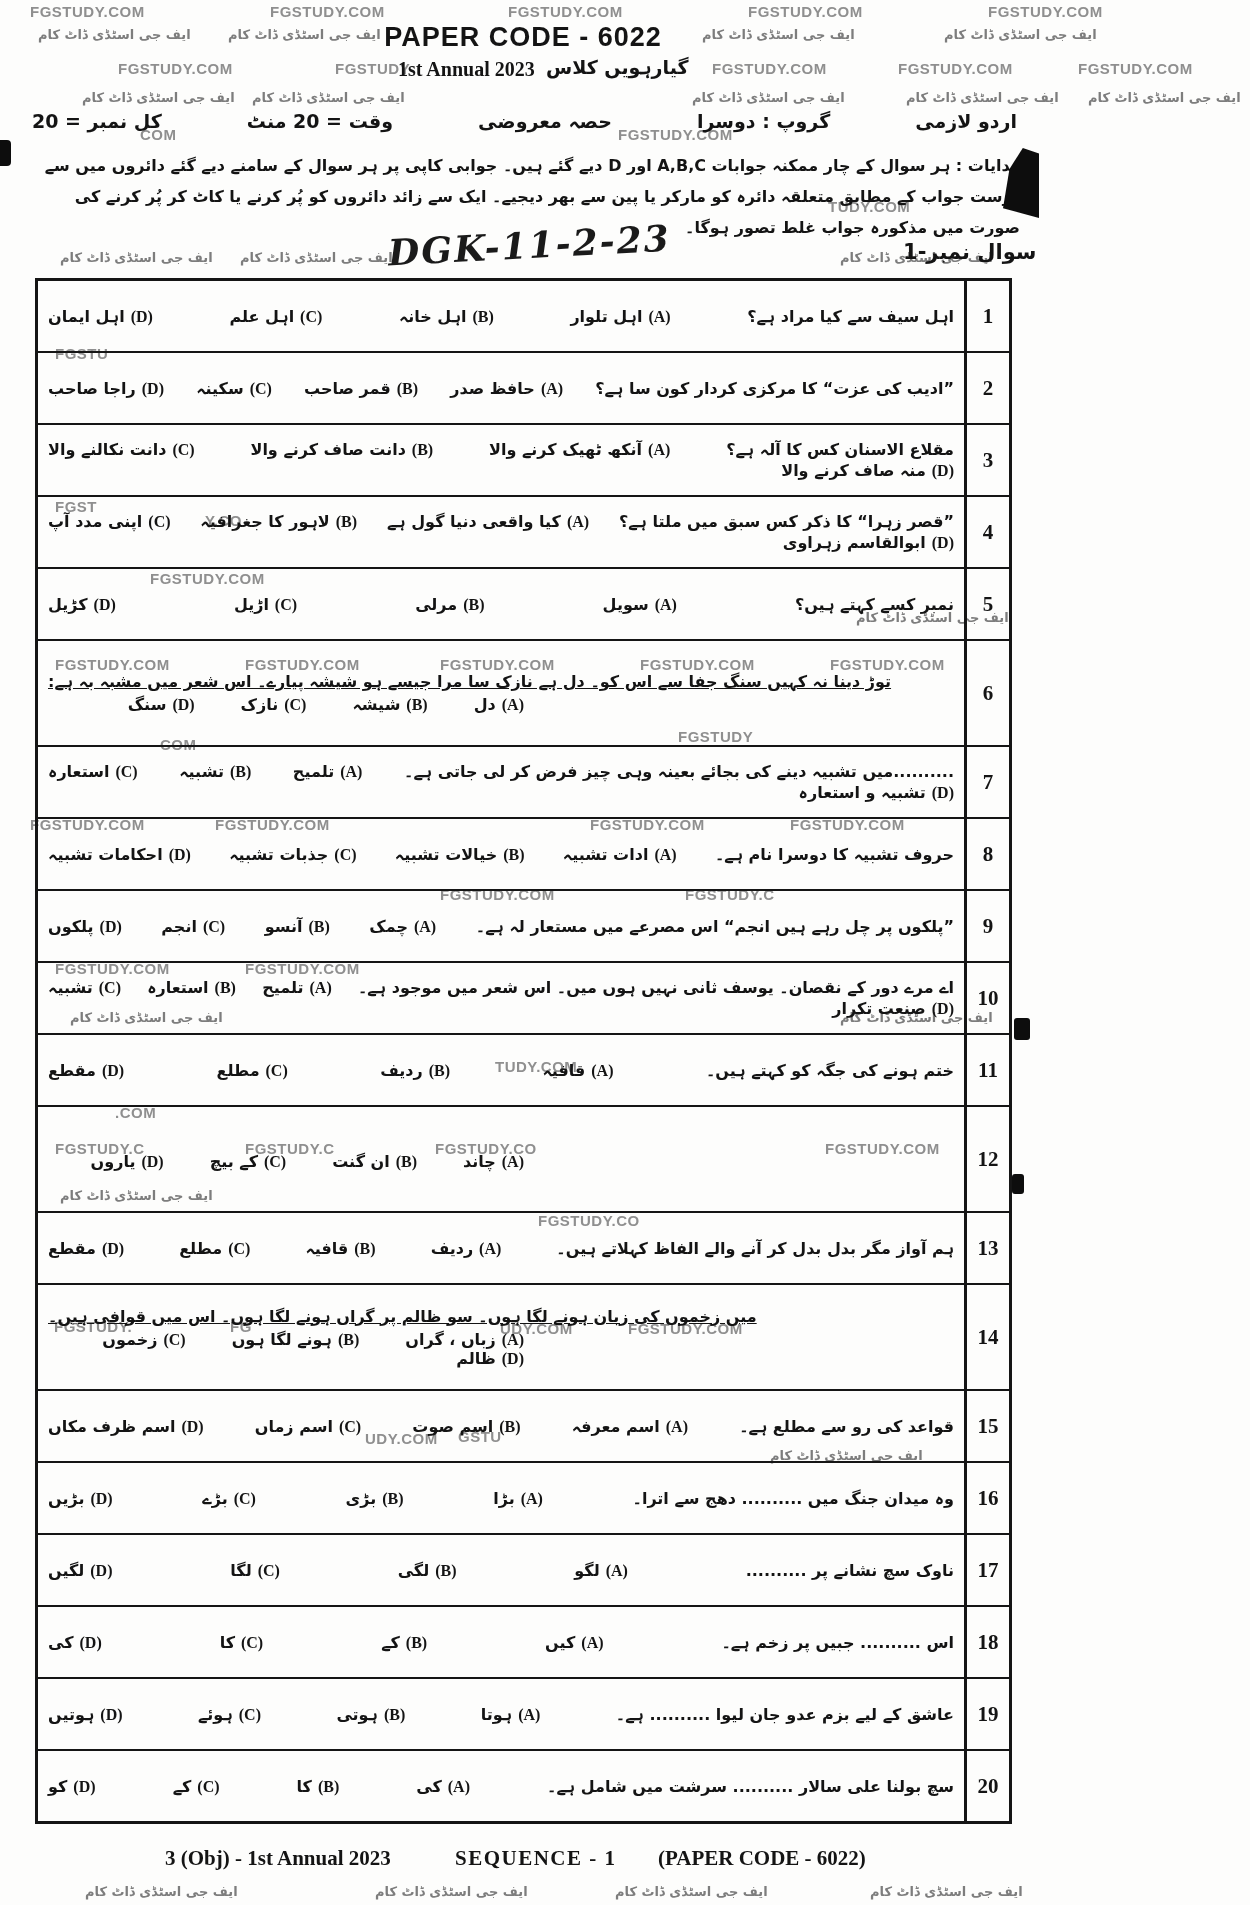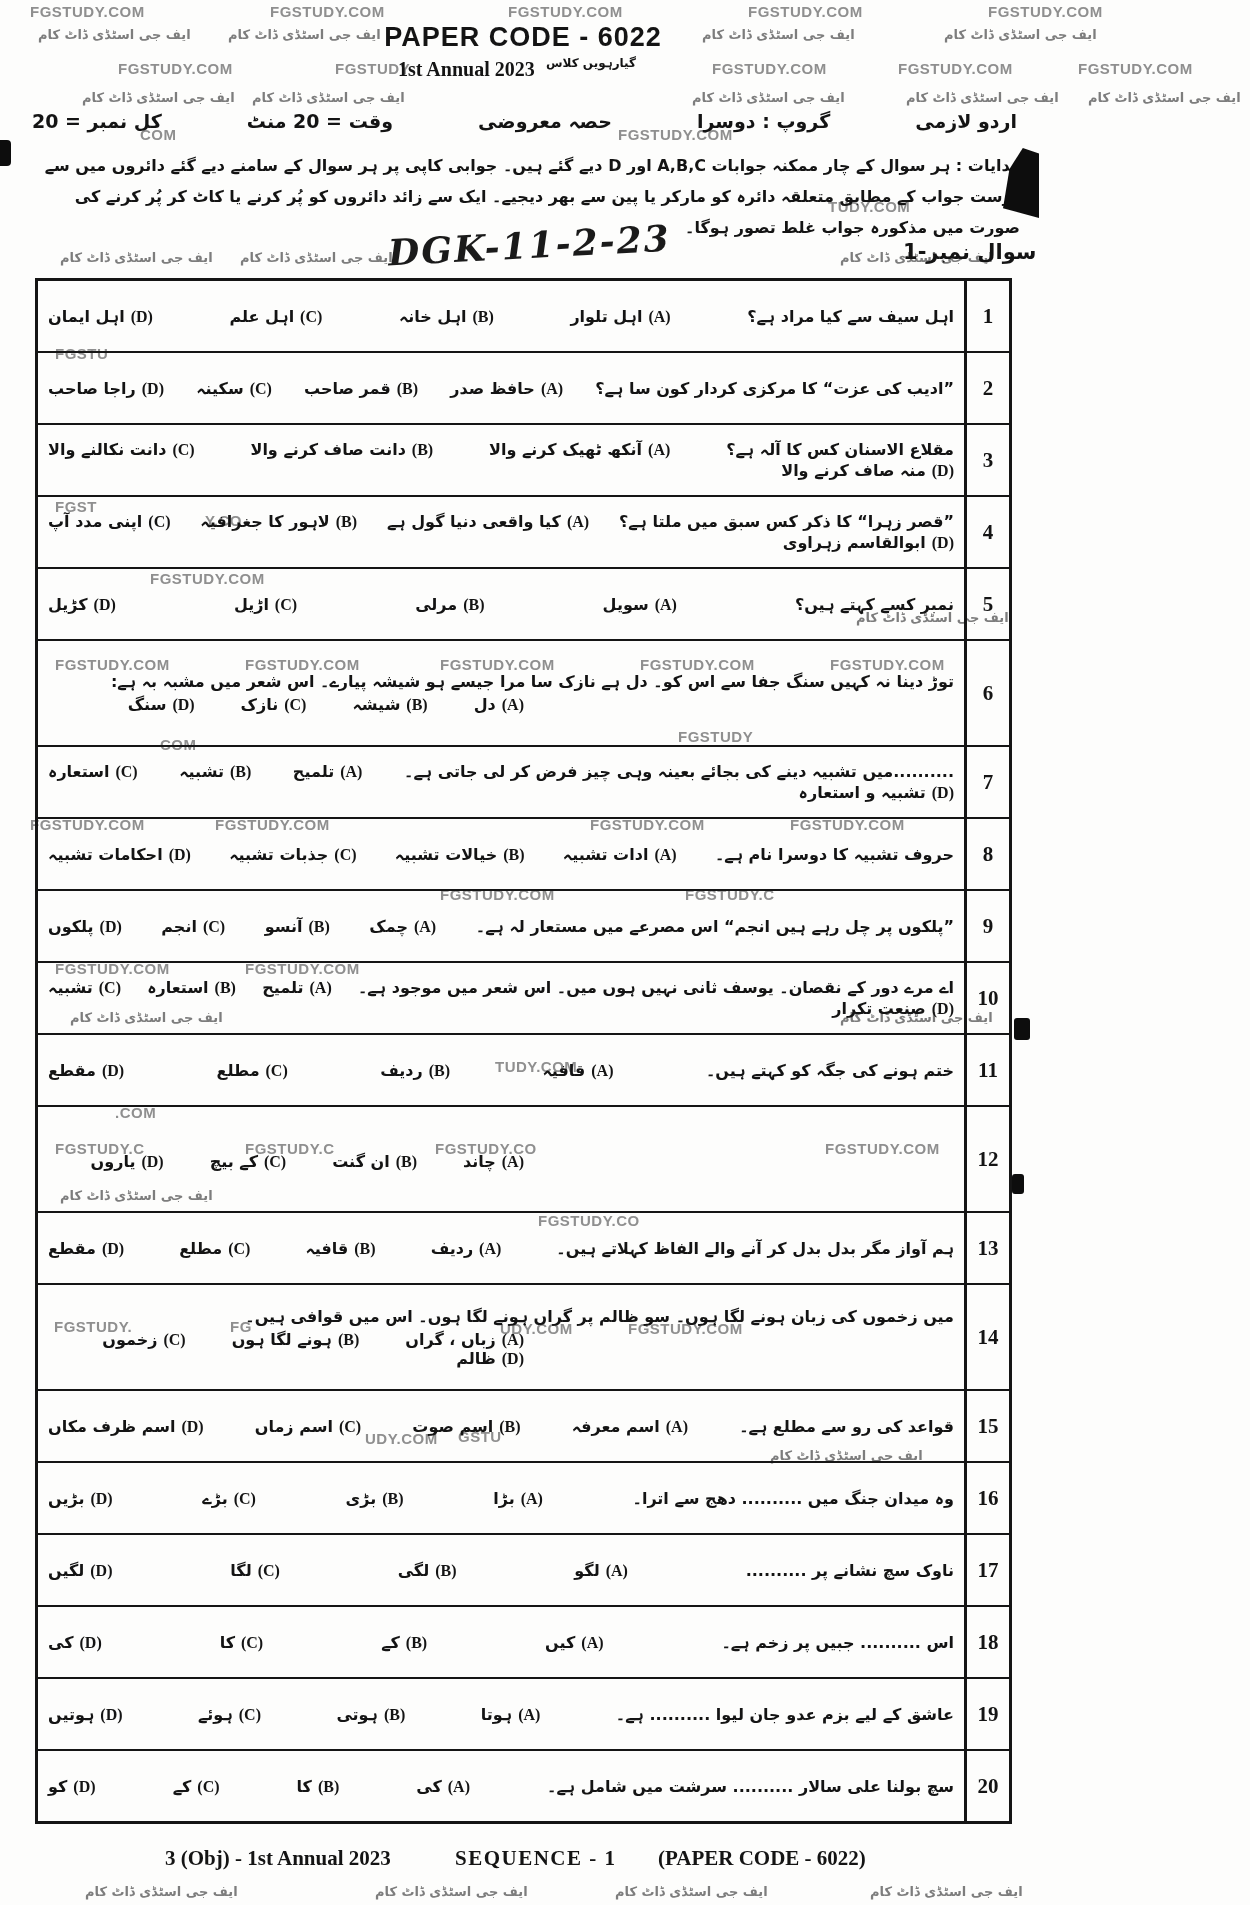--- a/index.html
+++ b/index.html
@@ -10,39 +10,39 @@
   }
   
   .wm { position:absolute; white-space:nowrap; z-index:1; }
   .wm-latin { color:#8f8f8f; font-weight:bold; font-size:15px; letter-spacing:.5px; font-family:"Liberation Sans", sans-serif; }
   .wm-urdu  { color:#7d7d7d; font-weight:bold; font-size:13px; direction:rtl; }
   
   .hdr { position:absolute; z-index:2; }
   .paper-code { top:22px; left:348px; width:350px; text-align:center;
     font-family:"Liberation Sans", sans-serif; font-weight:bold; font-size:27px; letter-spacing:1px; }
   .session-line { top:58px; left:398px; font-family:"Liberation Serif", serif; font-weight:bold; font-size:20px; }
-  .class-label { top:56px; left:546px; direction:rtl; font-weight:bold; font-size:12px; }
+  .class-label { top:56px; left:546px; direction:rtl; font-weight:bold; font-size:19px; }
   .subject-row { top:110px; left:32px; width:985px; display:flex; direction:rtl;
     justify-content:space-between; font-weight:bold; font-size:19px; }
   .instructions { top:150px; left:32px; width:988px; direction:rtl; text-align:right;
     font-weight:bold; font-size:16px; line-height:1.95; margin:0; }
   .handwritten { top:224px; left:388px; font-family:"DejaVu Serif", serif; font-style:italic;
     font-weight:bold; font-size:36px; letter-spacing:2px; transform:rotate(-3deg); color:#1a1a1a; }
   .question-heading { top:240px; left:903px; direction:rtl; font-weight:bold; font-size:21px; }
   
   #qtable { position:absolute; top:278px; left:35px; width:977px;
     border:3px solid #151515; z-index:2; box-sizing:border-box; background:transparent; }
   .q-row { display:flex; border-bottom:2px solid #151515; height:70px; overflow:hidden; }
   .q-row:last-child { border-bottom:none; }
   .q-row.two-line { height:104px; }
   .q-content { flex:1 1 auto; direction:rtl; padding:4px 10px; display:flex; flex-direction:column;
     justify-content:center; overflow:hidden; min-width:0; }
   .q-line { display:flex; direction:rtl; flex-wrap:wrap; align-items:baseline;
     justify-content:space-between; column-gap:10px; row-gap:2px; font-weight:bold; font-size:16px; }
-  .two-line .q-line { justify-content:flex-start; }
+  .two-line .q-line { justify-content:flex-end;text-decoration:underline; }
   .opt-line { display:flex; direction:rtl; flex-wrap:wrap; column-gap:46px; padding-right:430px;
     font-weight:bold; font-size:16px; margin-top:4px; }
   .q-text { font-weight:bold; }
   .opt { white-space:nowrap; display:inline-flex; gap:6px; align-items:baseline; }
   .opt-marker { font-family:"Liberation Serif", serif; font-weight:bold; font-size:16px; direction:ltr; }
   .q-num { flex:0 0 42px; width:42px; border-left:3px solid #151515; display:flex; align-items:center;
     justify-content:center; font-family:"Liberation Serif", serif; font-weight:bold; font-size:21px; }
   
   .footer-item { position:absolute; z-index:2; font-family:"Liberation Serif", serif;
     font-weight:bold; font-size:21px; }

